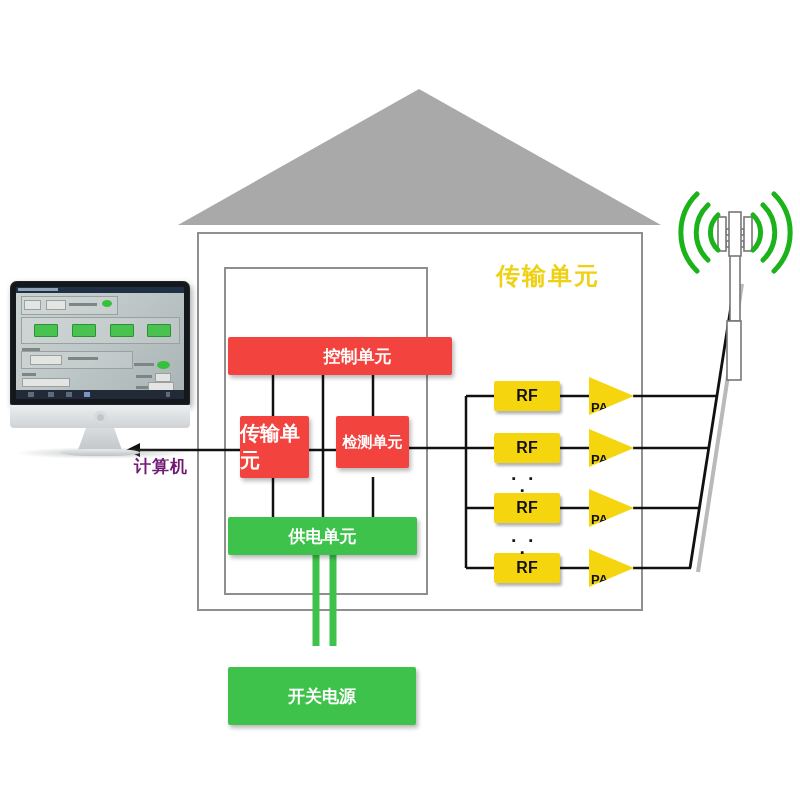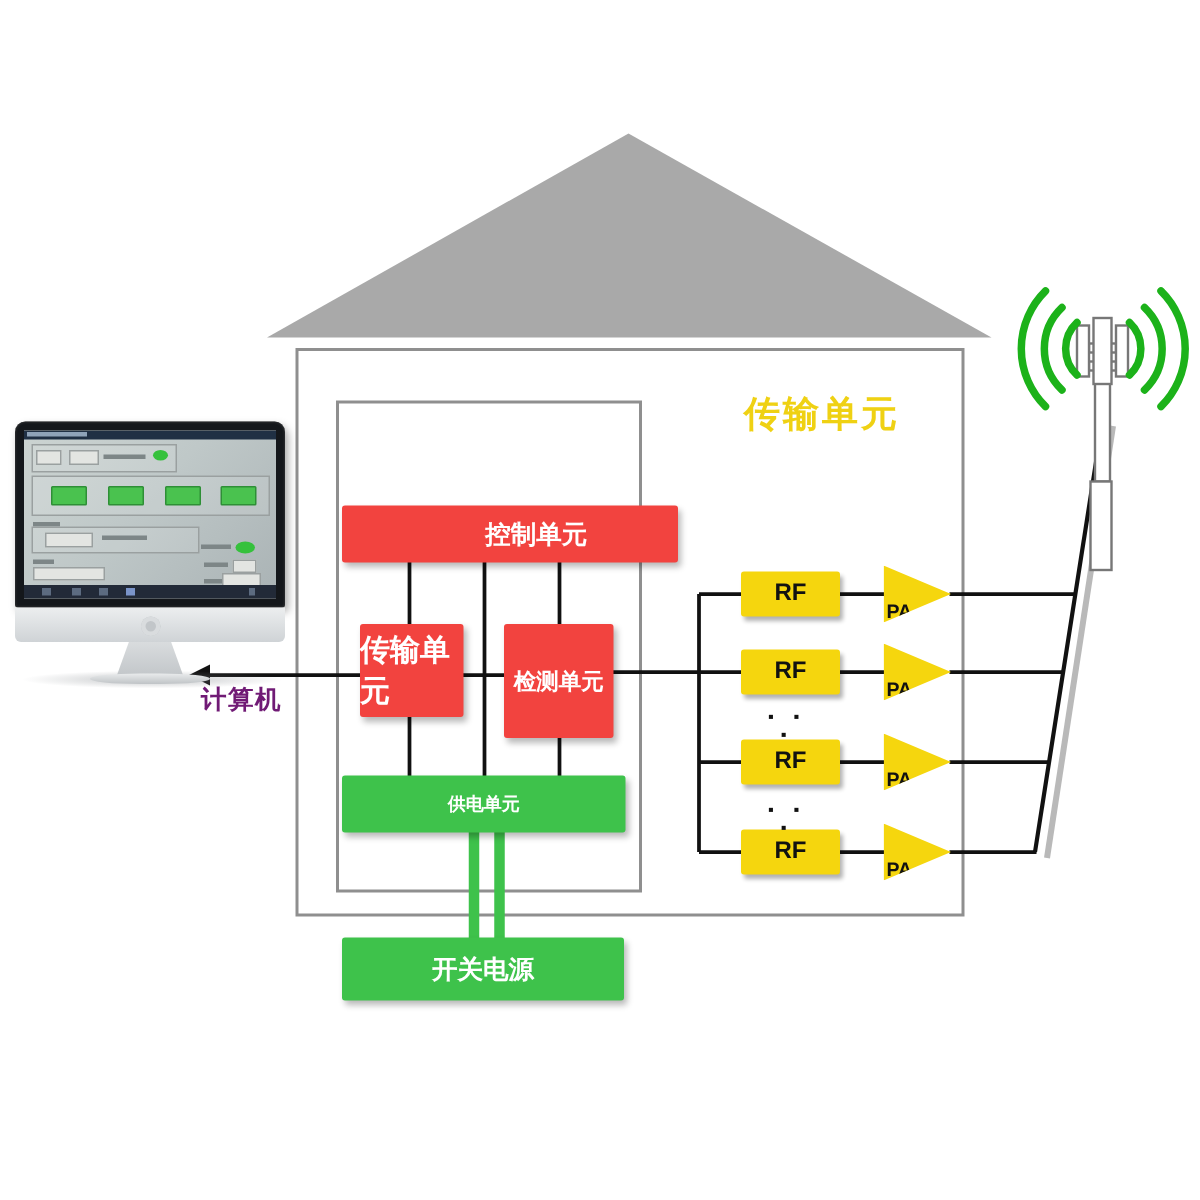--- a/index.html
+++ b/index.html
@@ -120,23 +120,23 @@
       <path d="M 753 215 A 24 24 0 0 1 753 250"></path>
       <path d="M 763 205 A 38 38 0 0 1 763 260"></path>
       <path d="M 774 194 A 54 54 0 0 1 774 271"></path>
     </g>
   </svg>
 
   <div class="section-label" style="left:496px;top:260px;color:#efd113;">传输单元</div>
 
   <div class="unit red" style="left:228px;top:337px;width:189px;height:38px;font-size:17px;padding-left:35px;">控制单元</div>
   <div class="unit red" style="left:240px;top:416px;width:69px;height:62px;font-size:20px;">传输单元</div>
-  <div class="unit red" style="left:336px;top:416px;width:73px;height:76px;font-size:15px;text-align:right;">检测单元</div>
-  <div class="unit green" style="left:228px;top:517px;width:189px;height:38px;font-size:12px;">供电单元</div>
-  <div class="unit green" style="left:228px;top:625px;width:188px;height:42px;font-size:17px;">开关电源</div>
+  <div class="unit red" style="left:336px;top:416px;width:73px;height:52px;font-size:15px;text-align:right;">检测单元</div>
+  <div class="unit green" style="left:228px;top:517px;width:189px;height:38px;font-size:17px;">供电单元</div>
+  <div class="unit green" style="left:228px;top:667px;width:188px;height:58px;font-size:17px;">开关电源</div>
 
   <div class="rfbox" style="top:381px;">RF</div>
   <div class="rfbox" style="top:433px;">RF</div>
   <div class="rfbox" style="top:493px;">RF</div>
   <div class="rfbox" style="top:553px;">RF</div>
 
   <div class="pa" style="top:377px;">
       <span>PA</span>
     </div>
   <div class="pa" style="top:429px;">

